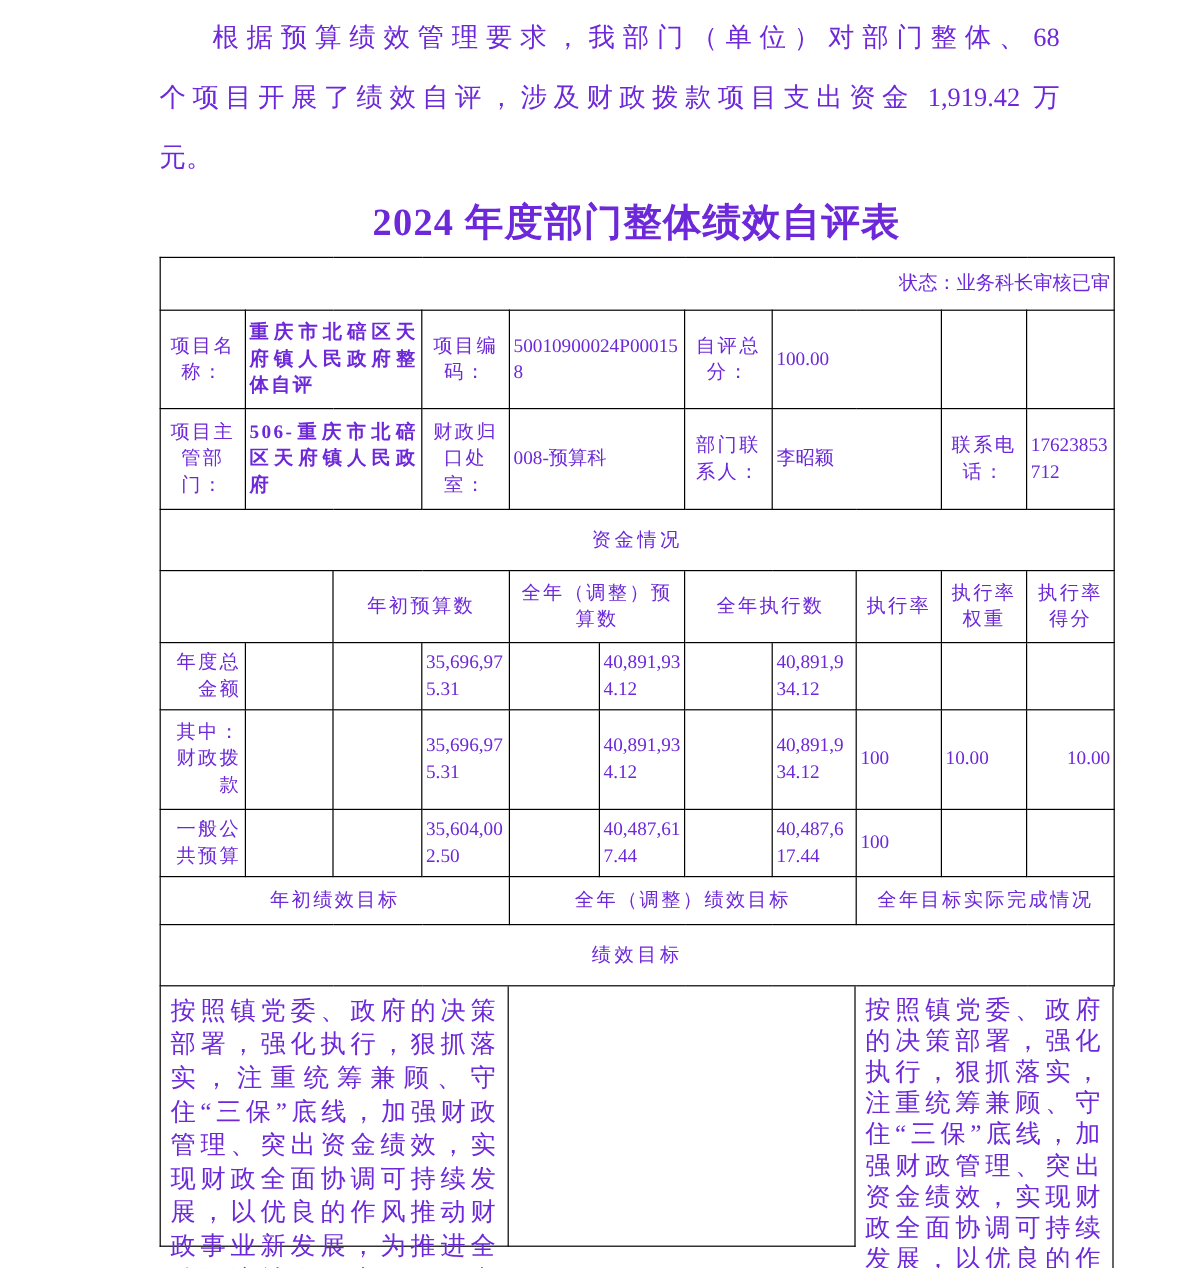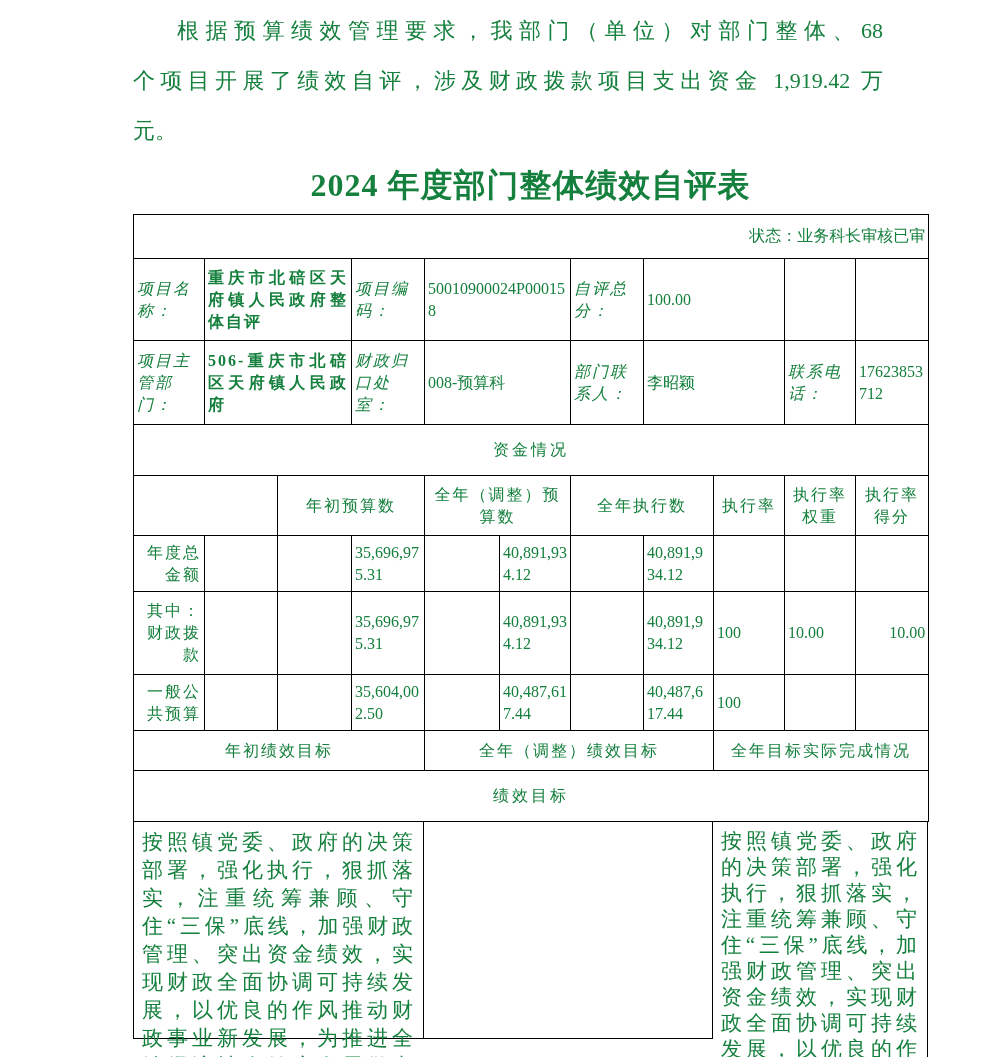--- a/index.html
+++ b/index.html
@@ -1,33 +1,33 @@
 <!DOCTYPE html>
 <html><head>
 <meta charset="utf-8">
 <style>
   html,body{margin:0;padding:0;background:#ffffff;}
   .page{
     position:relative;width:1000px;height:1057px;overflow:hidden;background:#fff;
-    color:#15803d;font-family:"Liberation Serif","DejaVu Serif",serif;
+    color:#6d28d9;font-family:"Liberation Serif","DejaVu Serif",serif;
   }
   .content{margin-left:133px;width:795px;}
   
   .intro{width:750px;padding-top:6px;font-size:22px;line-height:50px;}
   .intro-line{text-align:justify;text-align-last:justify;}
   .intro-line.first{text-indent:2em;}
   .intro-line.last{text-align:left;text-align-last:left;}
   
   .doc-title{width:795px;margin:0;font-size:32px;font-weight:bold;text-align:center;
     line-height:58px;height:58px;letter-spacing:1px;}
   
   table.main{border-collapse:collapse;table-layout:fixed;width:795px;}
   table.main td{border:1px solid #000;padding:2px 3px;font-size:16px;vertical-align:middle;overflow:hidden;}
   td.status{text-align:right;padding-right:5px;font-size:16px;}
-  td.lab{text-align:left;letter-spacing:2px;line-height:22px;font-style:italic;}
+  td.lab{text-align:center;letter-spacing:2px;line-height:22px;}
   td.val-cjk{text-align:justify;letter-spacing:2px;line-height:22px;word-break:break-all;font-weight:bold;}
   td.val-num{word-break:break-all;line-height:22px;text-align:left;}
   td.sec{text-align:center;letter-spacing:3px;margin-top:13px;}
   td.hdr{text-align:center;letter-spacing:2px;line-height:22px;}
   td.rowlab{text-align:right;letter-spacing:2px;line-height:22px;}
   td.num-r{text-align:right;}
   
   .perf-body{display:flex;align-items:flex-start;width:795px;}
   .pb{box-sizing:border-box;border-right:1px solid #000;padding:6px 8px;font-size:21px;
       letter-spacing:2px;text-align:justify;line-height:28px;word-break:break-all;}

